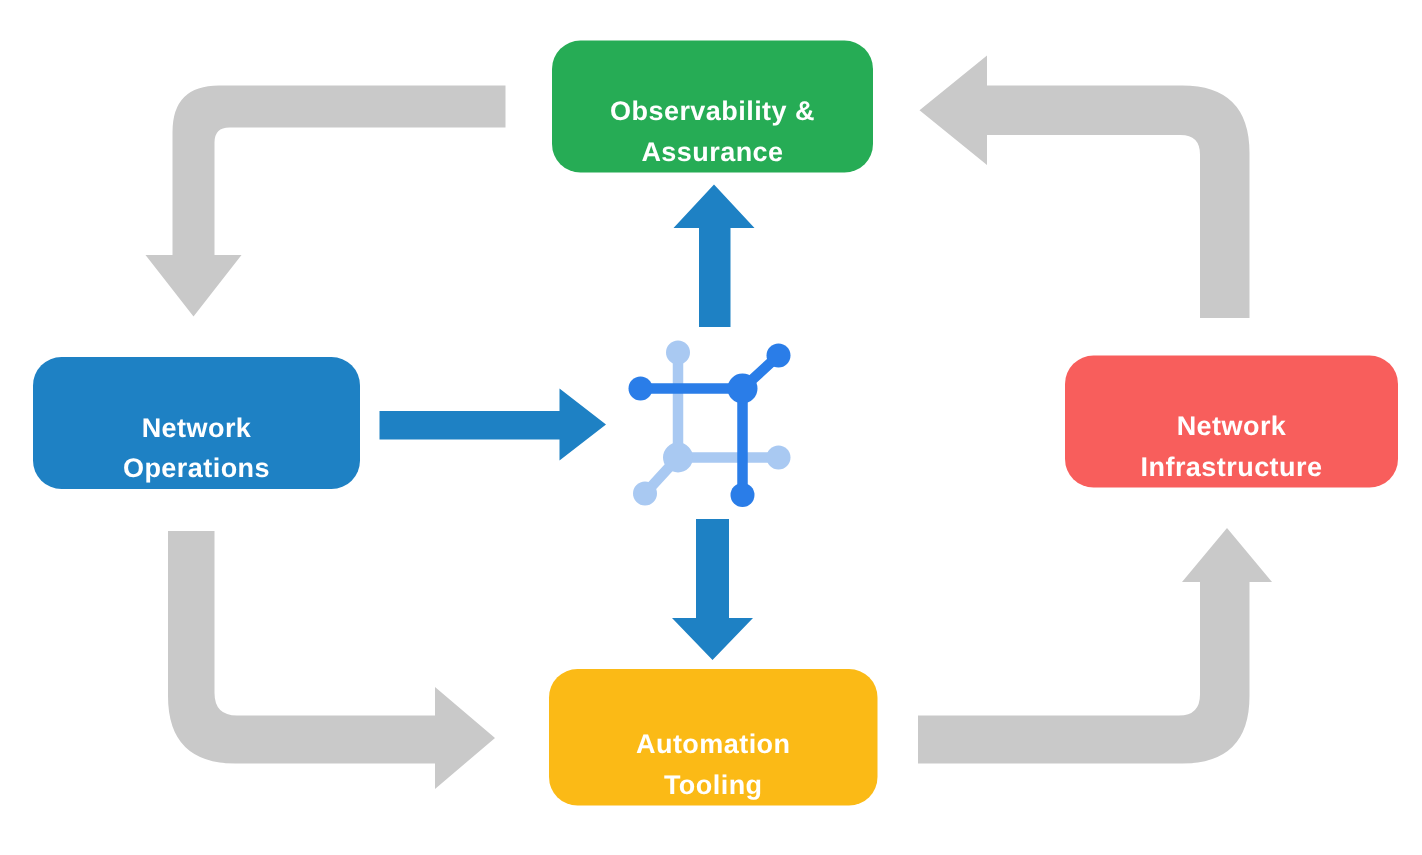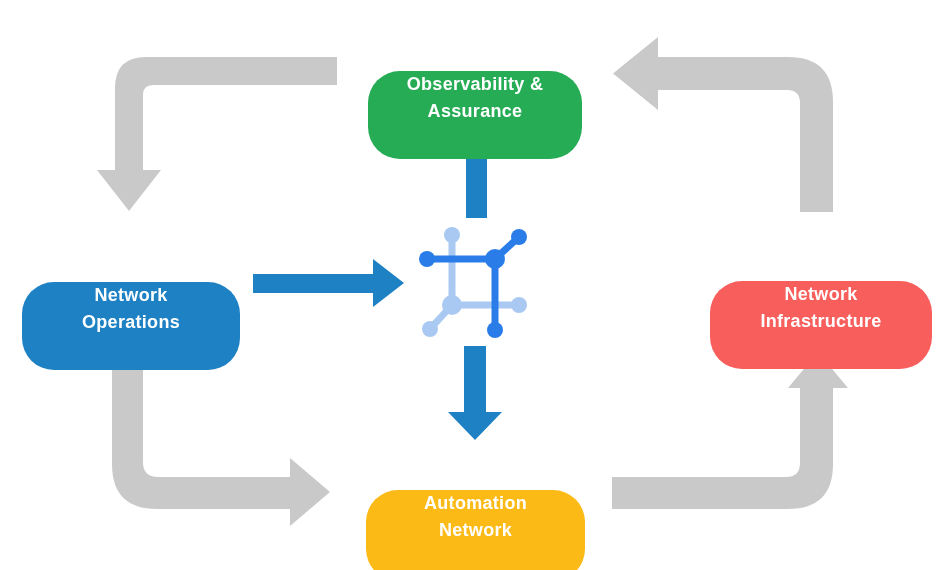--- a/index.html
+++ b/index.html
@@ -18,26 +18,25 @@
   .arrow-layer {
     position: absolute;
     left: 0;
     top: 0;
     width: 948px;
     height: 570px;
     display: block;
   }
   .node {
     position: absolute;
-    border-radius: 32px;
+    border-radius: 19px;
     display: flex;
-    align-items: flex-start;
+    align-items: flex-end;
     justify-content: center;
     text-align: center;
-    margin-top: 44px;
   }
   .node-label {
     color: #ffffff;
     font-size: 18px;
     font-weight: 600;
     letter-spacing: 0.3px;
     line-height: 1.5;
     white-space: pre-line;
   }
   .node-observability {
@@ -109,16 +108,16 @@
 Operations</span>
   </div>
 
   <div class="node node-infrastructure">
     <span class="node-label">Network
 Infrastructure</span>
   </div>
 
   <div class="node node-automation">
     <span class="node-label">Automation
-Network</span>
+Tooling</span>
   </div>
 
 </div>
 
 </body></html>

